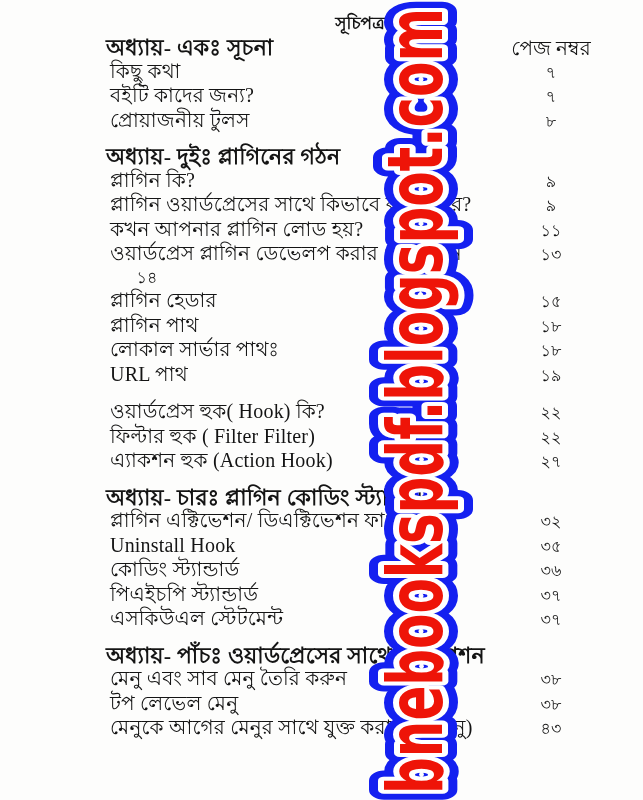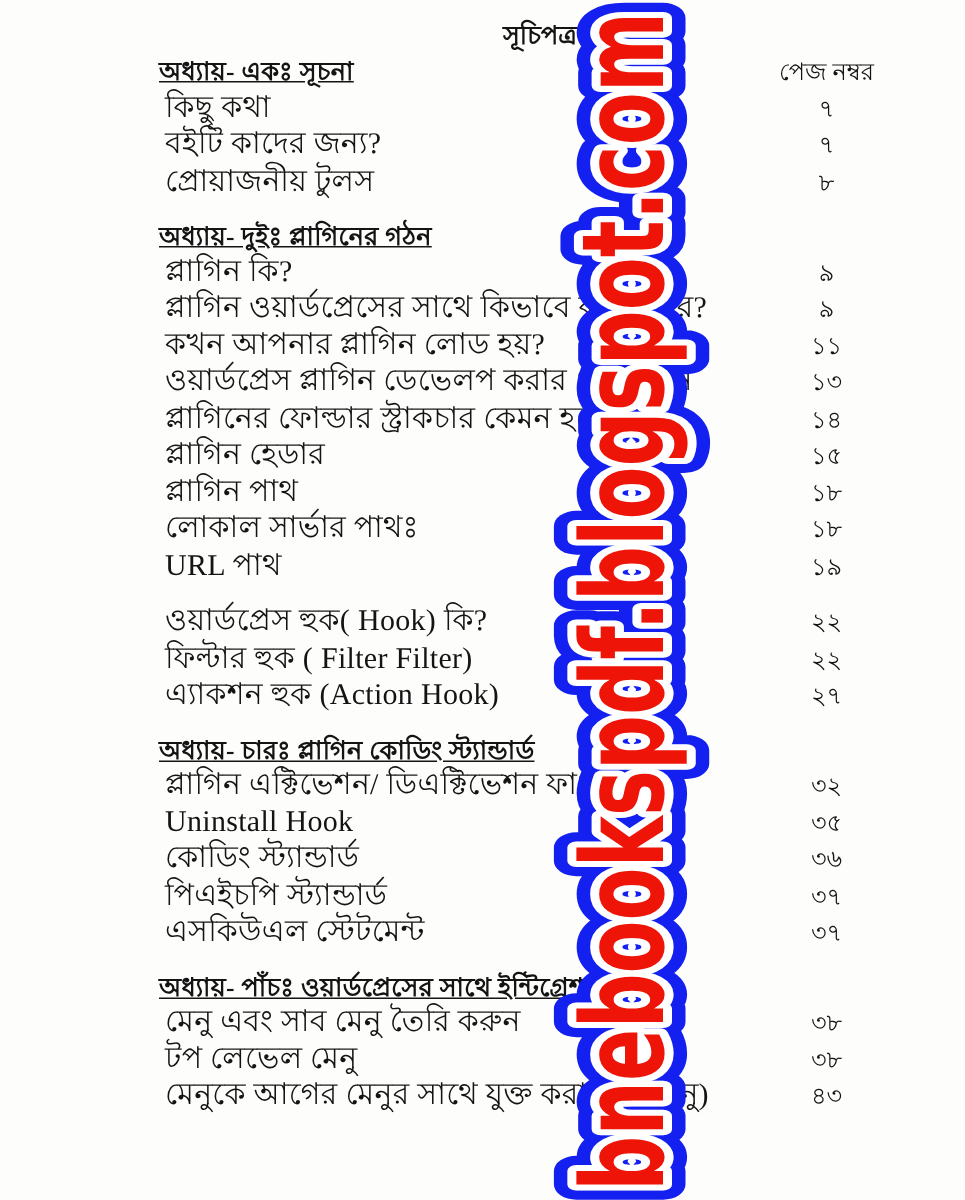--- a/index.html
+++ b/index.html
@@ -19,37 +19,36 @@
     font-size: 17px;
     line-height: 24px;
     margin-left: 22px;
     margin-bottom: 1px;
   }
   .chapter { margin-bottom: 13px; }
   .row { display: flex; align-items: baseline; line-height: 22.5px; }
   .chapter-heading {
     flex: 1;
     font-weight: bold;
-    font-size: 17px;
+    font-size: 22px;
     letter-spacing: 0.2px;
-    text-decoration: underline;
   }
   .item-label {
     flex: 1;
     font-size: 20px;
     padding-left: 4px;
     letter-spacing: 0.2px;
   }
   .page-col {
     flex: none;
     width: 82px;
     text-align: center;
     font-size: 16px;
   }
-  .page-header { font-size: 16px; }
+  .page-header { font-size: 20px; }
   
   .watermark-svg {
     position: absolute;
     left: 348px; top: 0;
     z-index: 5;
   }
   .wm {
     font-family: "DejaVu Sans", sans-serif;
     font-weight: bold;
     font-size: 76px;
@@ -96,21 +95,20 @@
           </div>
           <div class="row">
             <div class="item-label">কখন আপনার প্লাগিন লোড হয়?</div>
             <div class="page-col">১১</div>
           </div>
           <div class="row">
             <div class="item-label">ওয়ার্ডপ্রেস প্লাগিন ডেভেলপ করার ৭টি কারন</div>
             <div class="page-col">১৩</div>
           </div>
           <div class="row">
-            <div class="item-label">প্লাগিনের ফোল্ডার স্ট্রাকচার কেমন হবে</div>
             <div class="page-col">১৪</div>
           </div>
           <div class="row">
             <div class="item-label">প্লাগিন হেডার</div>
             <div class="page-col">১৫</div>
           </div>
           <div class="row">
             <div class="item-label">প্লাগিন পাথ</div>
             <div class="page-col">১৮</div>
           </div>

